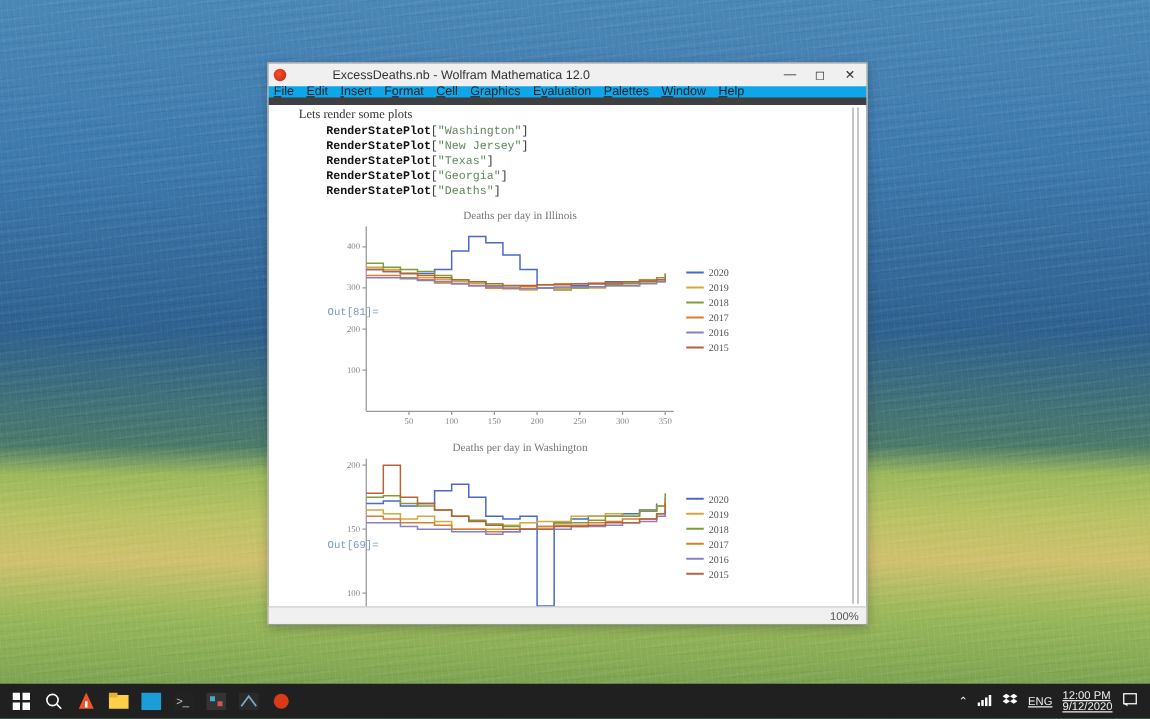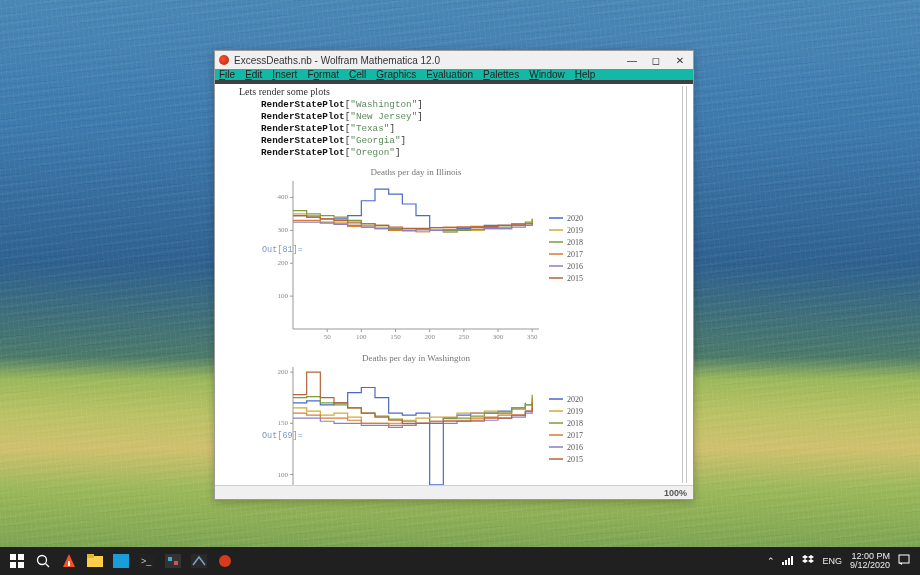--- a/index.html
+++ b/index.html
@@ -58,32 +58,32 @@
     padding: 0 4px;
     font-size: 10px;
     color: #333;
   }
   .titlebar .app-icon {
     width: 10px; height: 10px;
     background: radial-gradient(circle at 40% 40%, #ff4d2e, #b3270d);
     border-radius: 50%;
     margin-right: 5px;
   }
-  .titlebar .title { flex: 1; }
+  .titlebar .title { flex: 1; margin-left: 32px; }
   .win-controls { display:flex; gap: 14px; padding-right: 4px;}
   .win-controls span { width:10px; text-align:center; color:#333; cursor:default;}
   .menubar {
     height: 15px;
     display:flex;
     padding: 0 4px;
     gap: 10px;
     font-size: 10px;
     color: #222;
-    background: #14b8a6;
-    border-bottom: 4px solid #404040;
+    background: #0ea5e9;
+    border-bottom: 6px solid #404040;
     align-items: center;
   }
   .menubar span u { text-decoration: underline; }
   .notebook {
     flex:1;
     overflow: hidden;
     position: relative;
     padding: 2px 20px 2px 2px;
     font-family: "Courier New", monospace;
     font-size: 9.3px;
@@ -116,21 +116,20 @@
   .statusbar {
     height:14px;
     background:#f0f0f0;
     border-top:1px solid #d0d0d0;
     font-size:9px;
     color:#555;
     display:flex;
     justify-content:flex-end;
     align-items:center;
     padding-right:6px;
-    font-weight:bold;
   }
 
   
   .taskbar {
     position:absolute;
     left:0; right:0; bottom:0;
     height:28px;
     background: #202020;
     display:flex;
     align-items:center;
@@ -139,21 +138,21 @@
     font-size:10px;
   }
   .tb-item {
     width:26px; height:24px;
     display:flex; align-items:center; justify-content:center;
     color:#fff;
   }
   .tb-item svg { display:block; }
   .tb-spacer { flex:1; }
   .tray { display:flex; align-items:center; gap:8px; padding-right:6px; }
-  .tray-text { line-height:1; font-size:9px; text-align:right; color:#eee;}
+  .tray-text { line-height:1; font-size:9px; text-align:left; color:#eee;text-decoration:underline;}
 </style>
 </head>
 <body>
 
 <div class="desktop"></div>
 
 <div class="window">
   <div class="titlebar">
     <div class="app-icon"></div>
     <span class="title">ExcessDeaths.nb - Wolfram Mathematica 12.0</span>
@@ -179,21 +178,21 @@
   <div class="notebook">
     <div class="cell-brackets"></div>
 
     <div class="textline">Lets render some plots</div>
 
     <div id="code-block">
         <div class="code-row"><span class="sym">RenderStatePlot</span><span class="brkt">[</span><span class="str">"</span><span class="str">Washington</span><span class="str">"</span><span class="brkt">]</span></div>
         <div class="code-row"><span class="sym">RenderStatePlot</span><span class="brkt">[</span><span class="str">"</span><span class="str">New Jersey</span><span class="str">"</span><span class="brkt">]</span></div>
         <div class="code-row"><span class="sym">RenderStatePlot</span><span class="brkt">[</span><span class="str">"</span><span class="str">Texas</span><span class="str">"</span><span class="brkt">]</span></div>
         <div class="code-row"><span class="sym">RenderStatePlot</span><span class="brkt">[</span><span class="str">"</span><span class="str">Georgia</span><span class="str">"</span><span class="brkt">]</span></div>
-        <div class="code-row"><span class="sym">RenderStatePlot</span><span class="brkt">[</span><span class="str">"</span><span class="str">Oregon</span><span class="str">"</span><span class="brkt">]</span></div>
+        <div class="code-row"><span class="sym">RenderStatePlot</span><span class="brkt">[</span><span class="str">"</span><span class="str">Deaths</span><span class="str">"</span><span class="brkt">]</span></div>
       </div>
 
     <div class="plot-wrap">
       <span class="out-label" style="top:80px">Out[81]=</span>
       <svg class="plot" id="plot0" width="340" height="180">
           <text x="155" y="10" text-anchor="middle" class="plot-title">Deaths per day in Illinois</text>
           <line x1="32" y1="16" x2="32" y2="164" class="axis"></line>
           <line x1="32" y1="164" x2="278" y2="164" class="axis"></line>
           <line x1="29" y1="131.11111111111111" x2="32" y2="131.11111111111111" class="axis"></line>
           <text x="27" y="133.11111111111111" class="y-label">100</text>

